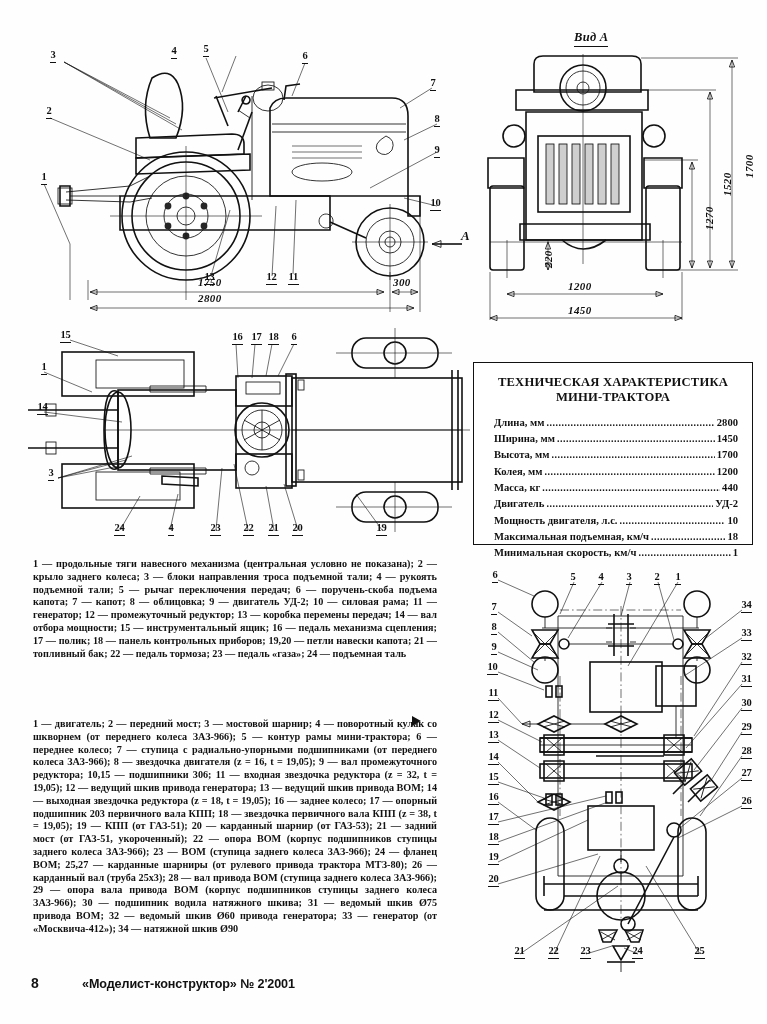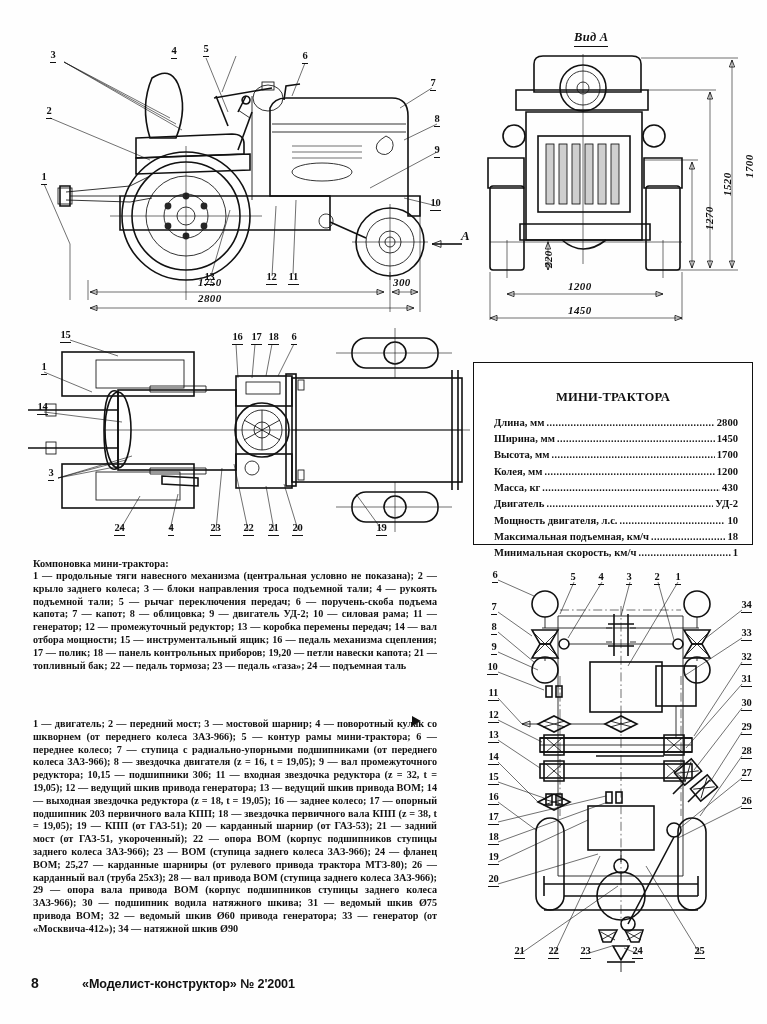--- a/index.html
+++ b/index.html
@@ -402,21 +402,21 @@
     <span class="cal" style="left:268px;top:14px;">18</span>
     <span class="cal" style="left:291px;top:14px;">6</span>
     <span class="cal" style="left:268px;top:205px;">21</span>
     <span class="cal" style="left:292px;top:205px;">20</span>
     <span class="cal" style="left:376px;top:205px;">19</span>
   </div>
 
   <div class="spec">
     <div class="spec-inner">
       <h2>
-        <br>
+        <span>ТЕХНИЧЕСКАЯ ХАРАКТЕРИСТИКА</span><br>
         <span>МИНИ-ТРАКТОРА</span>
       </h2>
       <ul>
         <li>
           <span class="nm">Длина, мм</span>
           <span class="dots">................................................................................</span>
           <span class="vl">2800</span>
         </li>
         <li>
           <span class="nm">Ширина, мм</span>
@@ -429,21 +429,21 @@
           <span class="vl">1700</span>
         </li>
         <li>
           <span class="nm">Колея, мм</span>
           <span class="dots">................................................................................</span>
           <span class="vl">1200</span>
         </li>
         <li>
           <span class="nm">Масса, кг</span>
           <span class="dots">................................................................................</span>
-          <span class="vl">430</span>
+          <span class="vl">440</span>
         </li>
         <li>
           <span class="nm">Двигатель</span>
           <span class="dots">................................................................................</span>
           <span class="vl">УД-2</span>
         </li>
         <li>
           <span class="nm">Мощность двигателя, л.с.</span>
           <span class="dots">................................................................................</span>
           <span class="vl">10</span>
@@ -456,21 +456,20 @@
         <li>
           <span class="nm">Минимальная скорость, км/ч</span>
           <span class="dots">................................................................................</span>
           <span class="vl">1</span>
         </li>
       </ul>
     </div>
   </div>
 
   <div class="cap" style="left:33px;top:558px;">
-    <h3>Компоновка мини-трактора:</h3>
     <p>1 — продольные тяги навесного механизма (центральная условно не показана); 2 — крыло заднего колеса; 3 — блоки направления троса подъемной тали; 4 — рукоять подъемной тали; 5 — рычаг переключения передач; 6 — поручень-скоба подъема капота; 7 — капот; 8 — облицовка; 9 — двигатель УД-2; 10 — силовая рама; 11 — генератор; 12 — промежуточный редуктор; 13 — коробка перемены передач; 14 — вал отбора мощности; 15 — инструментальный ящик; 16 — педаль механизма сцепления; 17 — полик; 18 — панель контрольных приборов; 19,20 — петли навески капота; 21 — топливный бак; 22 — педаль тормоза; 23 — педаль «газа»; 24 — подъемная таль</p>
   </div>
 
   <div class="cap" style="left:33px;top:718px;">
     <p>1 — двигатель; 2 — передний мост; 3 — мостовой шарнир; 4 — поворотный кулак со шкворнем (от переднего колеса ЗАЗ-966); 5 — контур рамы мини-трактора; 6 — переднее колесо; 7 — ступица с радиально-упорными подшипниками (от переднего колеса ЗАЗ-966); 8 — звездочка двигателя (z = 16, t = 19,05); 9 — вал промежуточного редуктора; 10,15 — подшипники 306; 11 — входная звездочка редуктора (z = 32, t = 19,05); 12 — ведущий шкив привода генератора; 13 — ведущий шкив привода ВОМ; 14 — выходная звездочка редуктора (z = 18, t = 19,05); 16 — заднее колесо; 17 — опорный подшипник 203 первичного вала КПП; 18 — звездочка первичного вала КПП (z = 38, t = 19,05); 19 — КПП (от ГАЗ-51); 20 — карданный шарнир (от ГАЗ-53); 21 — задний мост (от ГАЗ-51, укороченный); 22 — опора ВОМ (корпус подшипников ступицы заднего колеса ЗАЗ-966); 23 — ВОМ (ступица заднего колеса ЗАЗ-966); 24 — фланец ВОМ; 25,27 — карданные шарниры (от рулевого привода трактора МТЗ-80); 26 — карданный вал (труба 25х3); 28 — вал привода ВОМ (ступица заднего колеса ЗАЗ-966); 29 — опора вала привода ВОМ (корпус подшипников ступицы заднего колеса ЗАЗ-966); 30 — подшипник водила натяжного шкива; 31 — ведомый шкив Ø75 привода ВОМ; 32 — ведомый шкив Ø60 привода генератора; 33 — генератор (от «Москвича-412»); 34 — натяжной шкив Ø90</p>
   </div>
   <span class="tri" style="left:412px;top:716px;"></span>
 
   <div class="fig" style="left:478px;top:566px;width:285px;height:400px;">
     <svg width="285" height="400" viewBox="0 0 285 400">

